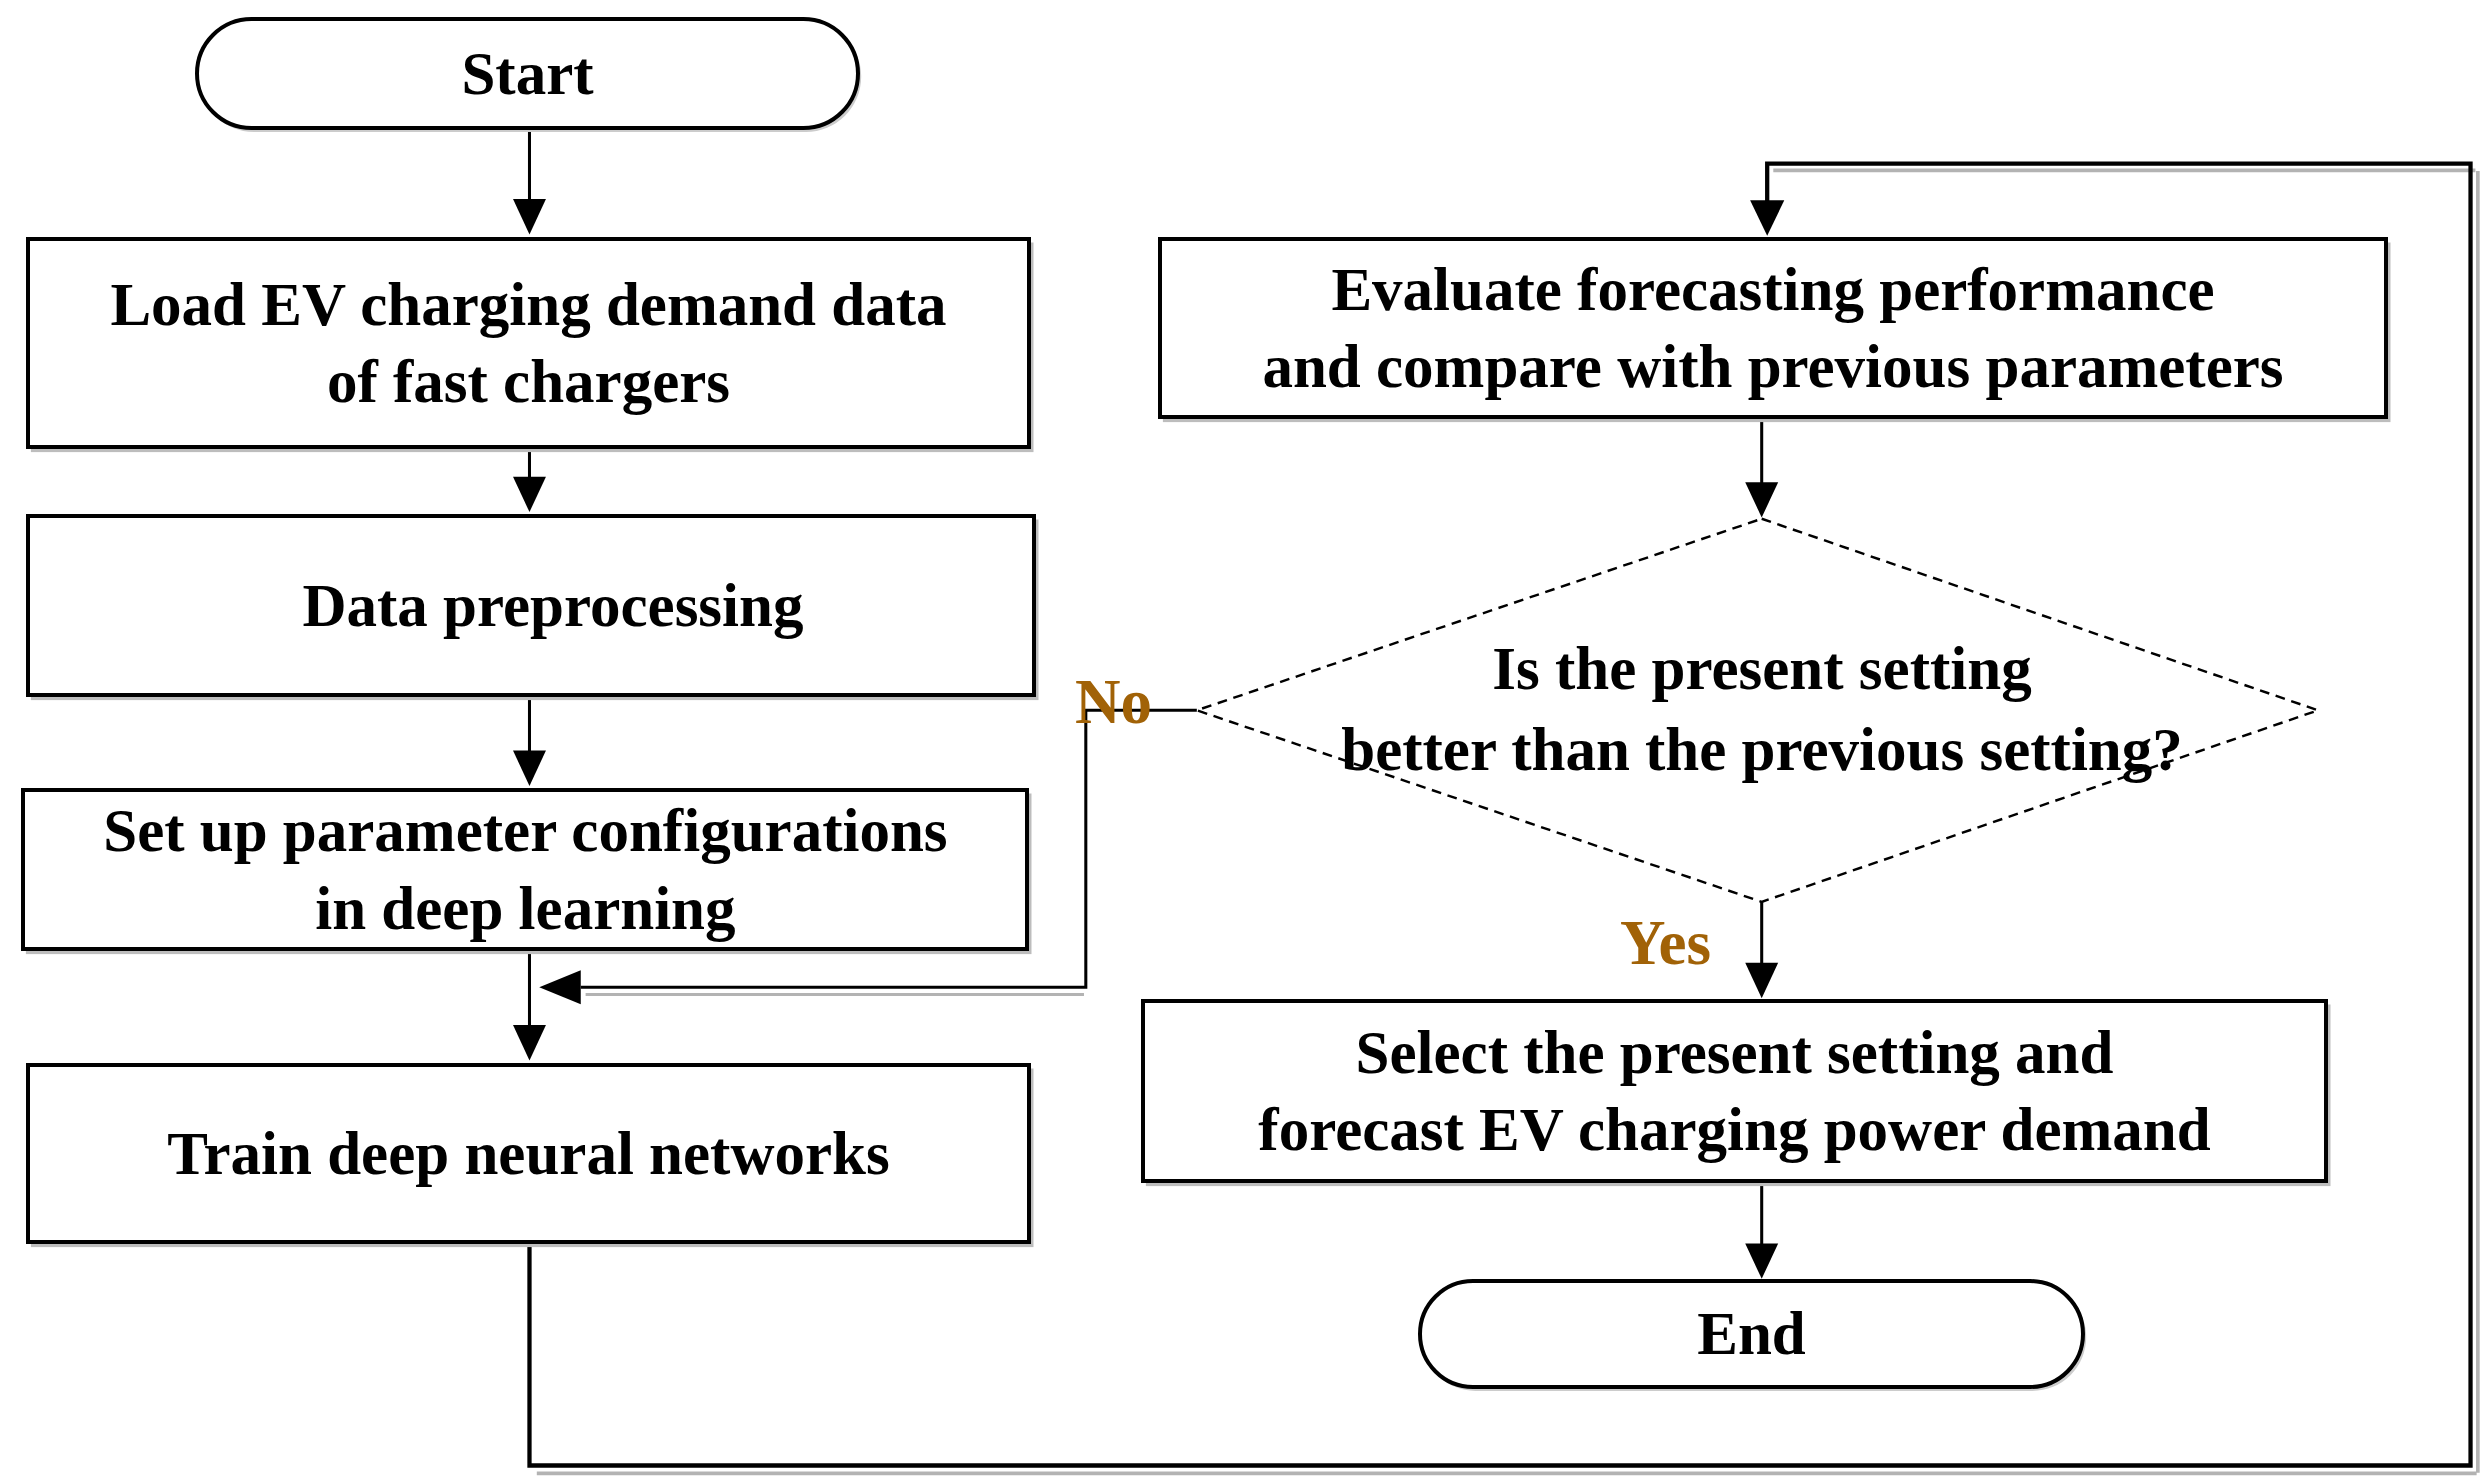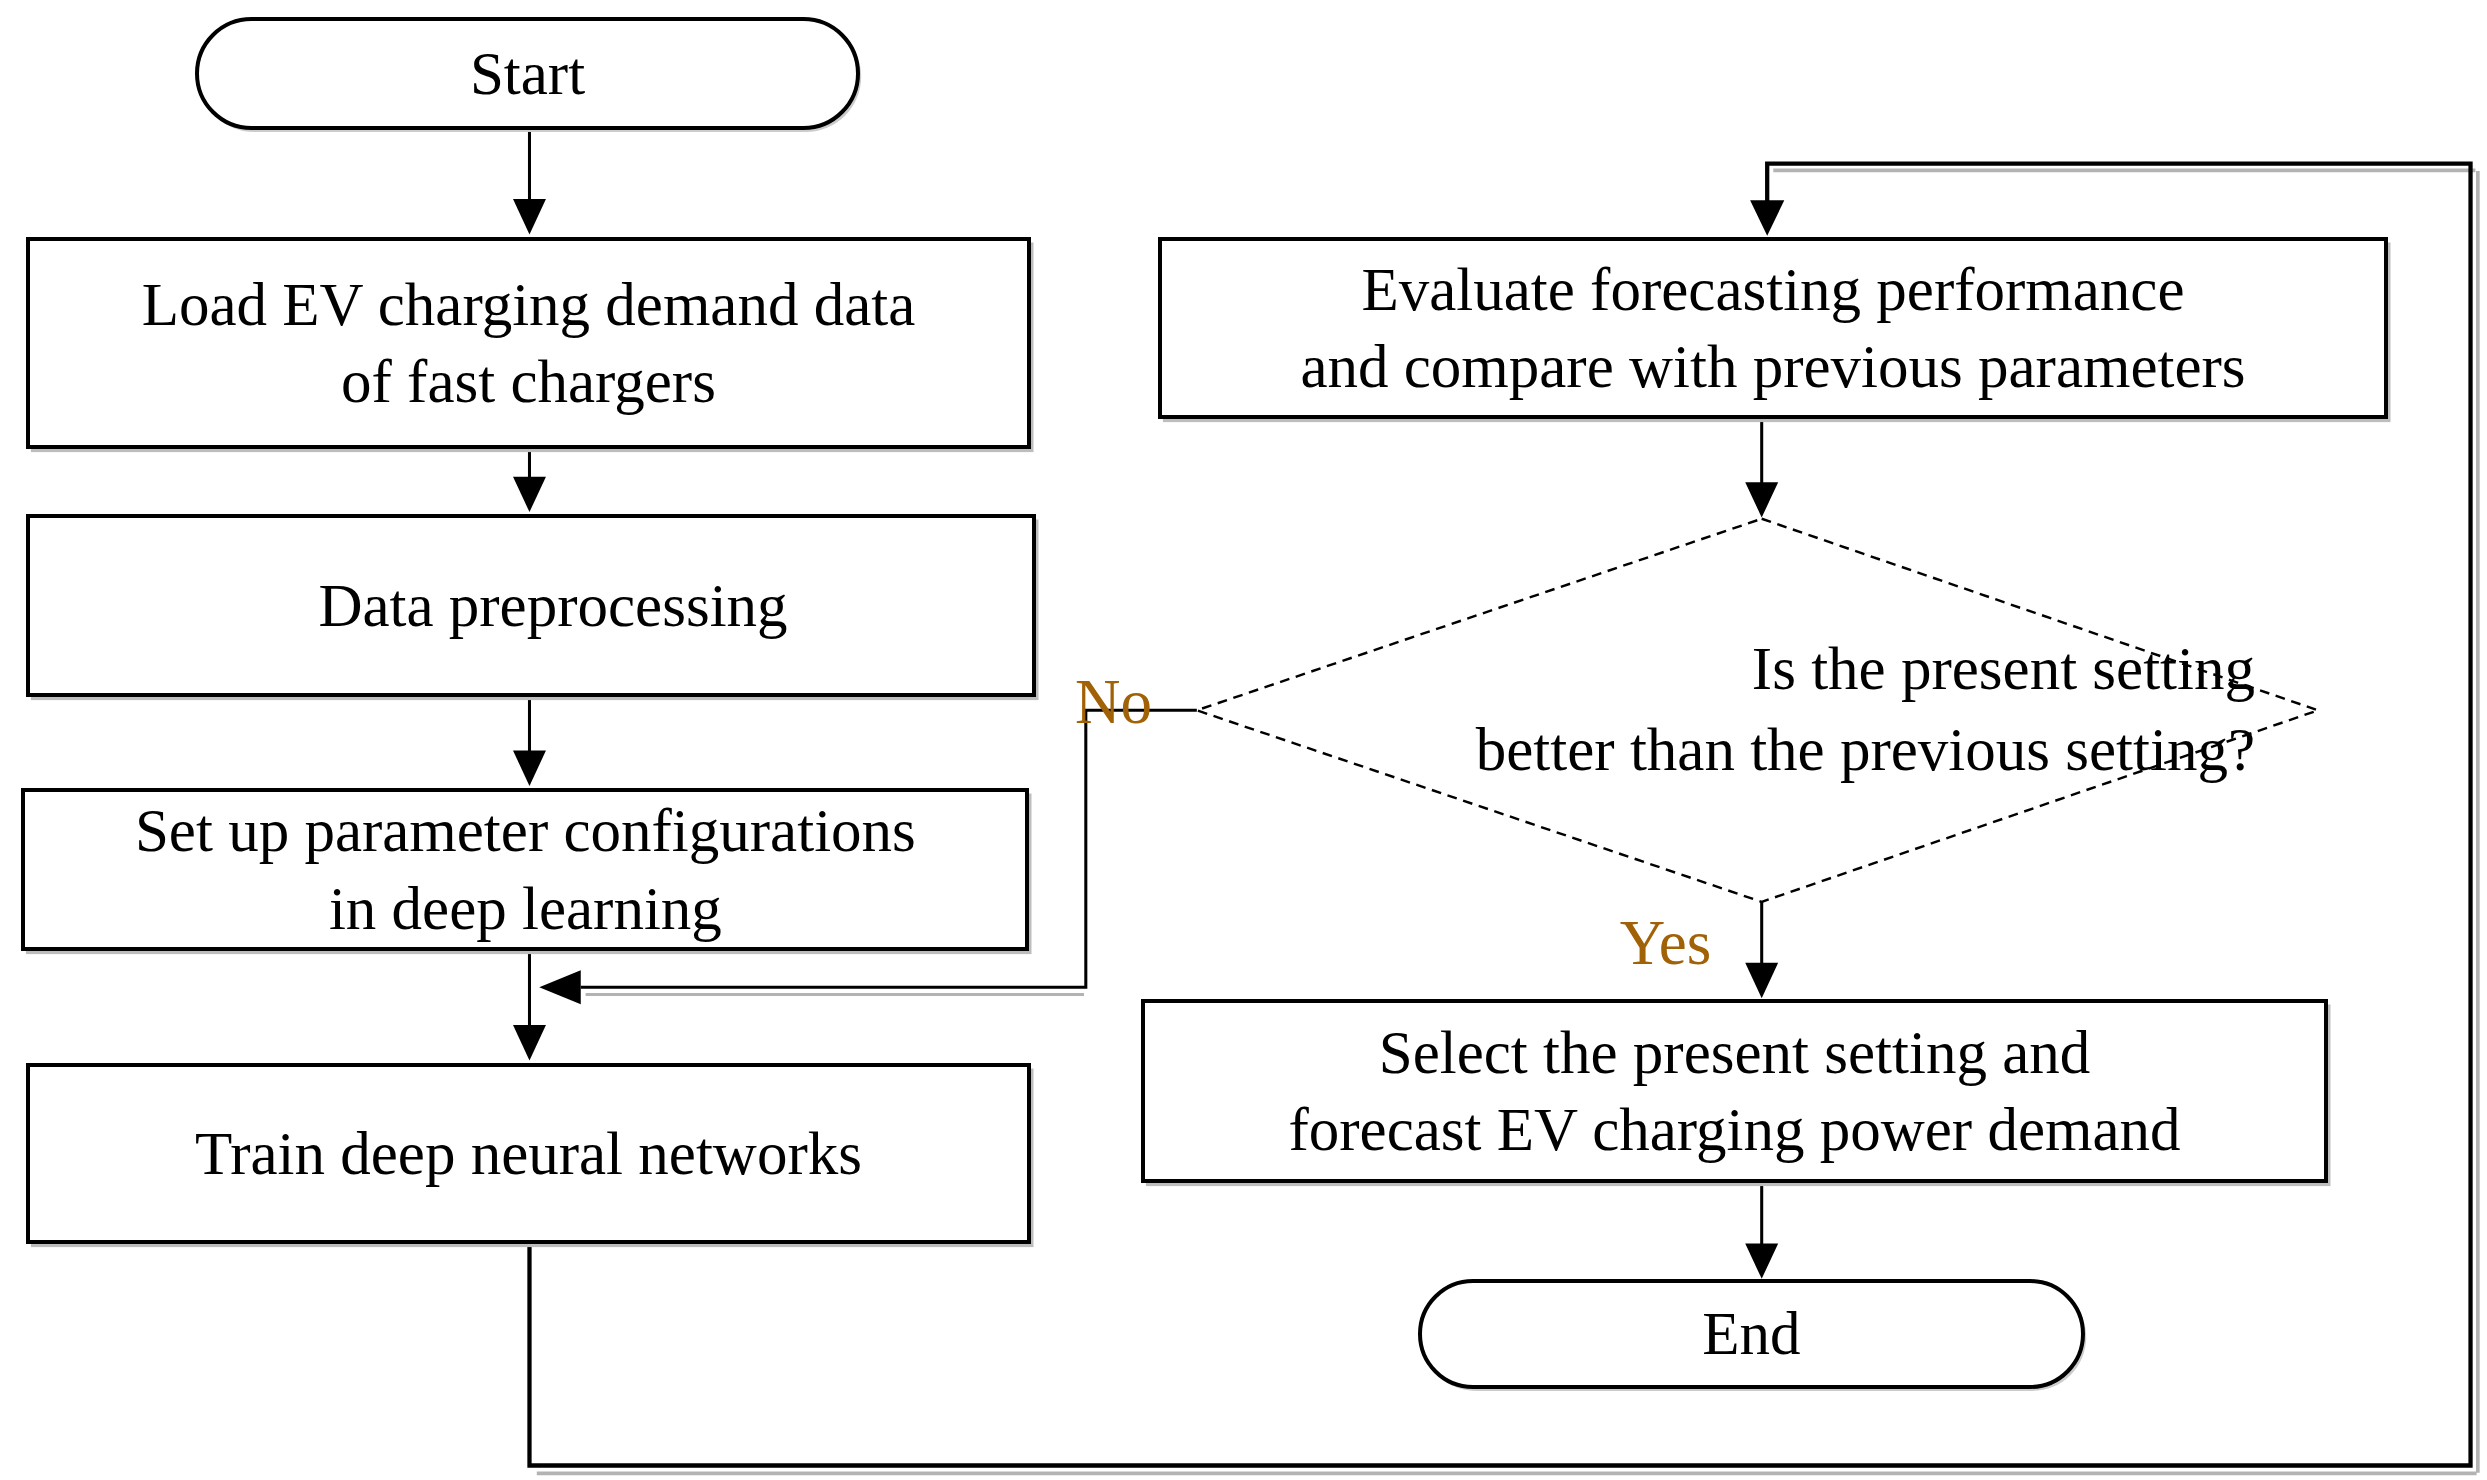--- a/index.html
+++ b/index.html
@@ -6,20 +6,21 @@
     margin: 0; padding: 0;
     width: 2487px; height: 1481px;
     background: #ffffff;
     overflow: hidden;
     font-family: "Liberation Serif", "DejaVu Serif", serif;
   }
   .canvas {
     position: relative;
     width: 2487px; height: 1481px;
     background: #ffffff;
+    font-weight: bold;
   }
   .canvas > svg.wires {
     position: absolute; left: 0; top: 0;
     width: 2487px; height: 1481px;
   }
   .node {
     position: absolute;
     display: flex; flex-direction: column;
     align-items: center; justify-content: center;
     background: #ffffff;
@@ -33,21 +34,21 @@
   }
   .node .line { display: block; white-space: nowrap; }
   .pill {
     border-radius: 79px;
     border-width: 4.3px;
     box-shadow: 2.4px 3.1px 0 -1.2px #cccccc;
   }
   .diamond-text {
     position: absolute;
     display: flex; flex-direction: column;
-    align-items: flex-end; justify-content: center;
+    align-items: center; justify-content: center;
     text-align: center;
     font-size: 61px;
     line-height: 1.32;
     color: #000000;
     background: transparent;
   }
   .edge-label {
     position: absolute;
     display: flex; align-items: center; justify-content: center;
     font-size: 63px;

